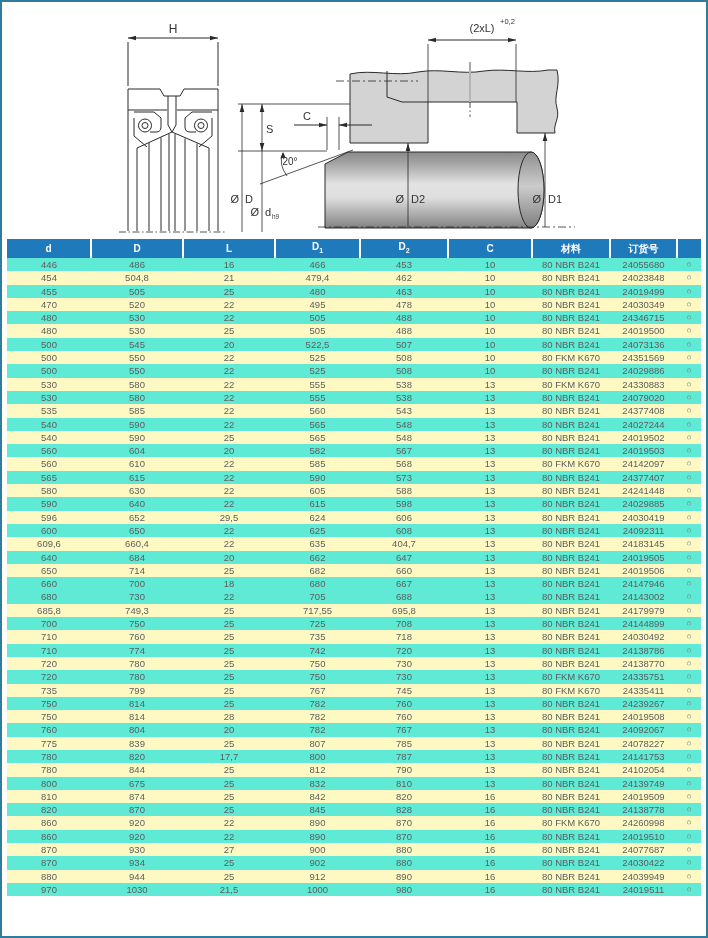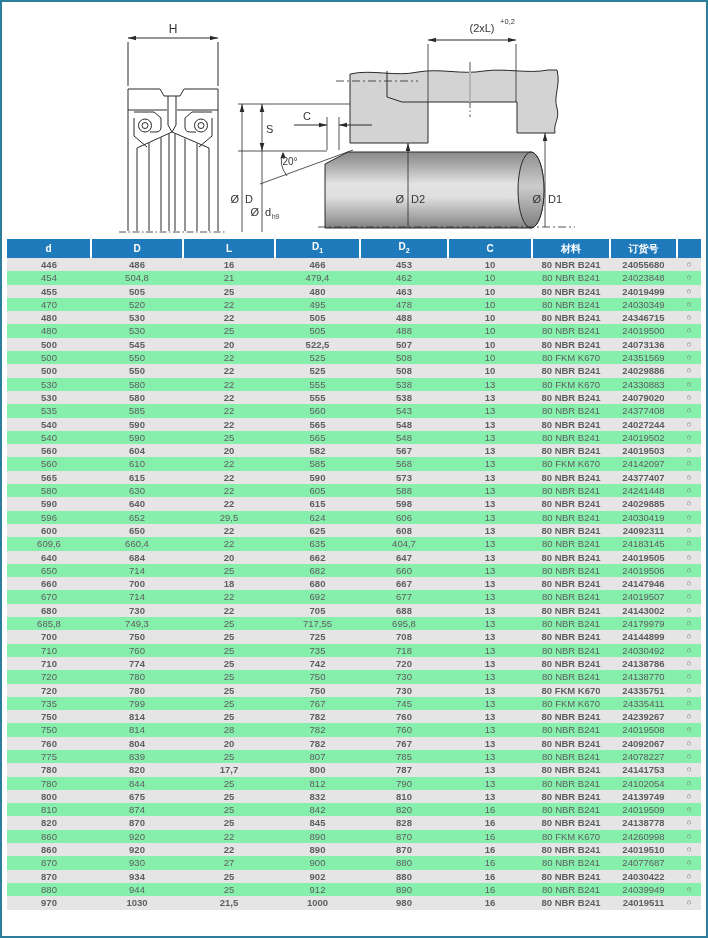--- a/index.html
+++ b/index.html
@@ -18,22 +18,22 @@
     background:#1e7aba;color:#fff;font-size:10px;font-weight:bold;
     height:15px;padding:0;border-right:2px solid #fff;text-align:center;
     line-height:15px;
   }
   thead th:last-child{border-right:none;}
   thead th sub{font-size:7px;}
   tbody td{
     height:13.294px;line-height:13.294px;font-size:9.5px;color:#5d5e60;
     text-align:center;padding:0;white-space:nowrap;overflow:hidden;
   }
-  tbody tr.odd{background:#e5e5e5;font-weight:bold;}
-  tbody tr.even{background:#86efac;}
+  tbody tr.odd{background:#5eead4;}
+  tbody tr.even{background:#fef9c3;}
   td.avail{font-size:8.5px;color:#6f7072;}
   svg text{fill:#333;font-family:"Liberation Sans",sans-serif;}
 </style>
 </head>
 <body>
 
 <div class="page-frame"></div>
 
 <svg id="diagram" width="708" height="239" viewBox="0 0 708 239">
   <defs>
@@ -451,31 +451,20 @@
           <td>660</td>
           <td>700</td>
           <td>18</td>
           <td>680</td>
           <td>667</td>
           <td>13</td>
           <td>80 NBR B241</td>
           <td>24147946</td>
           <td class="avail">○</td>
         </tr>
-        <tr class="even">
-          <td>670</td>
-          <td>714</td>
-          <td>22</td>
-          <td>692</td>
-          <td>677</td>
-          <td>13</td>
-          <td>80 NBR B241</td>
-          <td>24019507</td>
-          <td class="avail">○</td>
-        </tr>
         <tr class="odd">
           <td>680</td>
           <td>730</td>
           <td>22</td>
           <td>705</td>
           <td>688</td>
           <td>13</td>
           <td>80 NBR B241</td>
           <td>24143002</td>
           <td class="avail">○</td>

